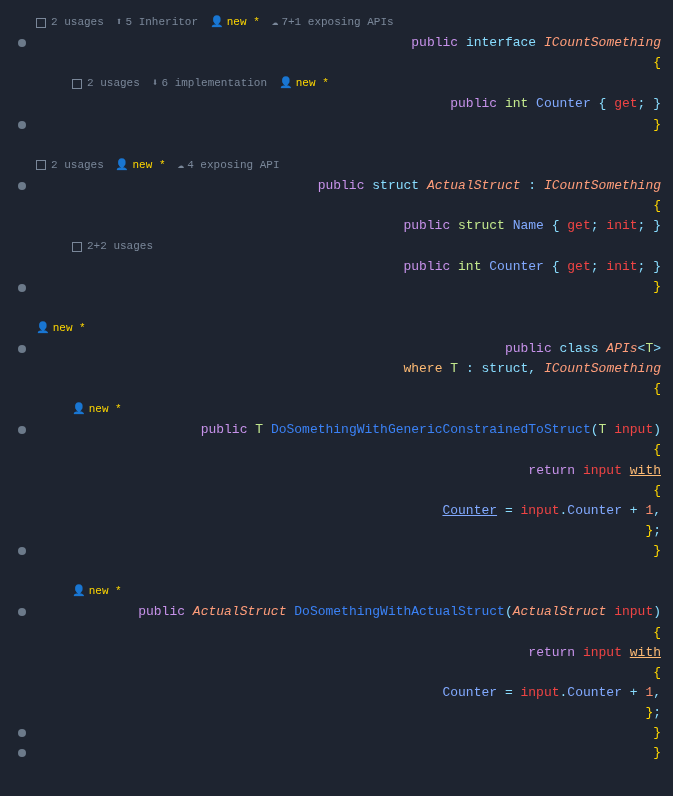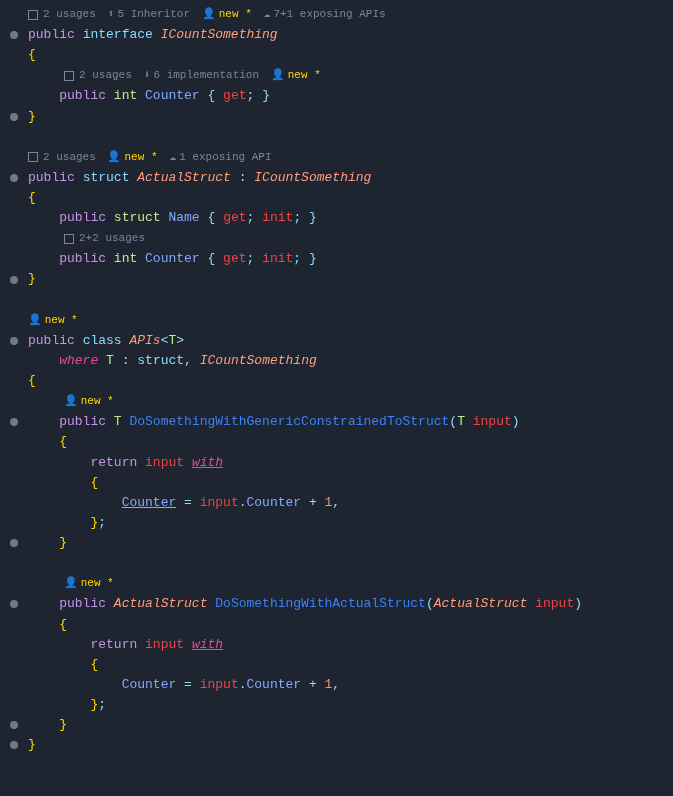--- a/index.html
+++ b/index.html
@@ -4,23 +4,24 @@
   <style>
     * { margin: 0; padding: 0; box-sizing: border-box; }
     body {
       background: #1e2430;
       font-family: 'Consolas', 'Courier New', monospace;
       font-size: 13px;
       color: #cdd6f4;
       overflow-x: hidden;
     }
     .code-container {
-      padding: 4px;
+      padding: 12px;
       position: relative;
       line-height: 1.55;
+      text-align: right;
     }
     .line {
       display: flex;
       align-items: center;
       min-height: 20px;
       padding: 0 0 0 0;
       position: relative;
     }
     .gutter {
       width: 20px;
@@ -80,21 +81,21 @@
       border: 1.5px solid #7a8799;
       margin-right: 2px;
       vertical-align: middle;
     }
     .person-icon {
       display: inline-block;
       font-size: 11px;
       color: #7a8799;
     }
     .underline { text-decoration: underline; }
-    .with-kw { color: #ec4899; font-style: italic; }
+    .with-kw { color: #fdba74; }
     .block-bracket { color: #ffd700; }
     .input-color { color: #ef4444; }
   </style>
 </head>
 <body>
 
 <div class="code-container">
 
   <div class="hint-bar">
     <span>
@@ -160,21 +161,21 @@
   <div class="hint-bar">
     <span>
       <span class="usage-icon"></span>
       <span>2 usages</span>
     </span>
     <span class="person-icon">
       👤 <span class="new-badge">new *</span>
     </span>
     <span>
       <span>☁</span>
-      <span>1 exposing API</span>
+      <span>4 exposing API</span>
     </span>
   </div>
 
   <div class="line">
     <div class="gutter">
         <span class="gutter-dot"></span>
       </div>
     <div class="code-line"><span class="kw">public</span> <span class="kw2">struct</span> <span class="type">ActualStruct</span> <span class="punct">:</span> <span class="type">ICountSomething</span></div>
   </div>
 

